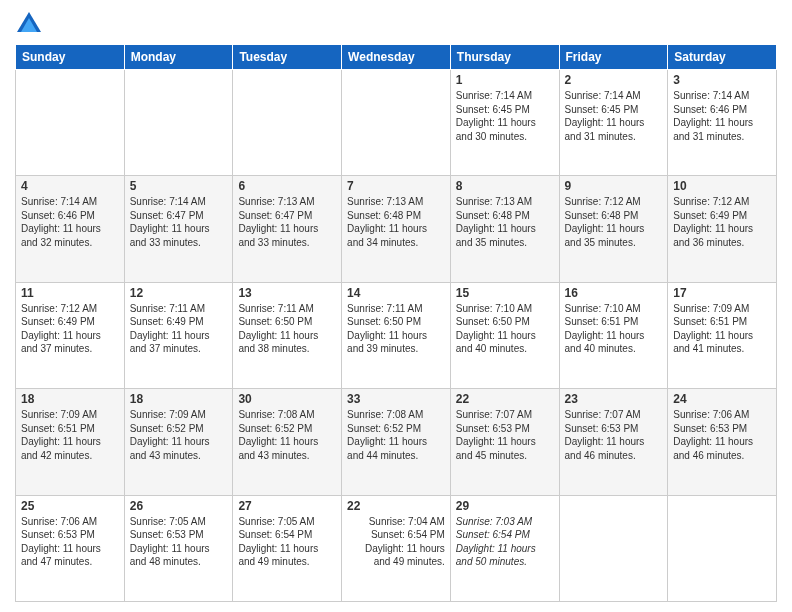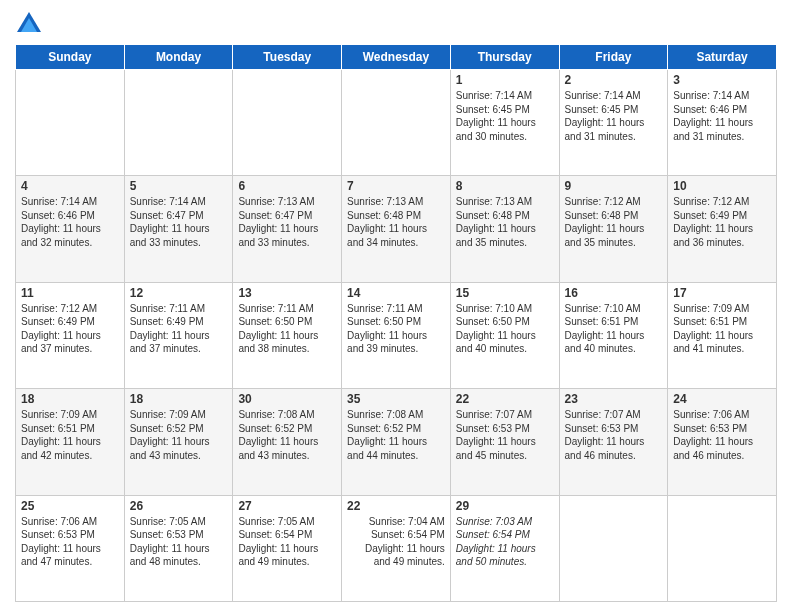--- a/index.html
+++ b/index.html
@@ -98,21 +98,20 @@
     }
     tr:nth-child(even) td {
       background-color: #f5f5f5;
     }
     tr:nth-child(odd) td {
       background-color: #ffffff;
     }
     
     .calendar-table thead tr th {
       background-color: #1565c0 !important;
-      text-align: center;
     }
   </style>
 </head>
 <body>
 
 <div class="page">
   <div class="header">
     <div class="logo">
       <svg class="logo-icon" viewBox="0 0 28 28">
         <polygon points="14,2 26,22 2,22" fill="#1565c0"></polygon>
@@ -287,21 +286,21 @@
 and 43 minutes.</div>
           </td>
           <td>
             <span class="day-number">30</span>
             <div class="day-info" style="white-space: pre-line;">Sunrise: 7:08 AM
 Sunset: 6:52 PM
 Daylight: 11 hours
 and 43 minutes.</div>
           </td>
           <td>
-            <span class="day-number">35</span>
+            <span class="day-number">33</span>
             <div class="day-info" style="white-space: pre-line;">Sunrise: 7:08 AM
 Sunset: 6:52 PM
 Daylight: 11 hours
 and 44 minutes.</div>
           </td>
           <td>
             <span class="day-number">22</span>
             <div class="day-info" style="white-space: pre-line;">Sunrise: 7:07 AM
 Sunset: 6:53 PM
 Daylight: 11 hours

